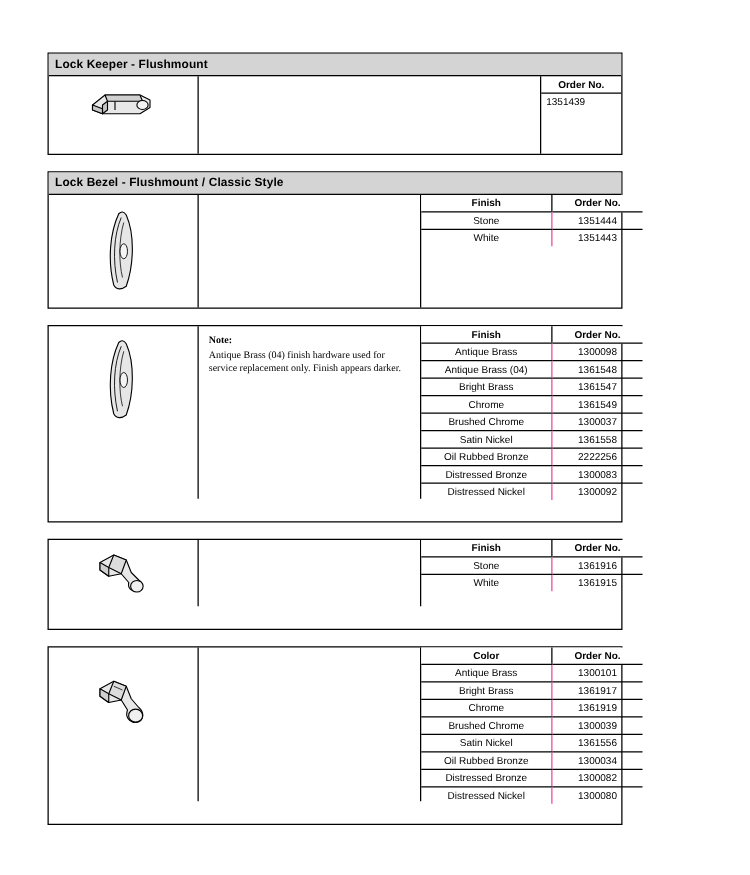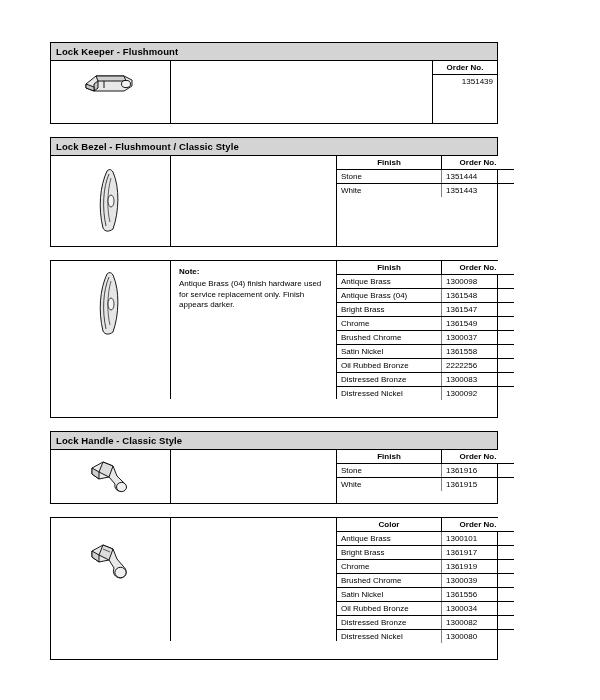--- a/index.html
+++ b/index.html
@@ -13,21 +13,21 @@
     font-family: "Liberation Sans", sans-serif;
     color: #000000;
     position: relative;
     overflow: hidden;
   }
   .page {
     position: relative;
     width: 536px;
     height: 700px;
     box-sizing: border-box;
-    padding: 42px 38px 0 50px;
+    padding: 42px 38px 0 38px;
   }
   .section {
     border: 1px solid #000000;
     box-sizing: border-box;
     margin-bottom: 13px;
     background: #ffffff;
   }
   .section-header {
     border-bottom: 1px solid #000000;
     background: #d4d4d4;
@@ -51,20 +51,21 @@
     padding-top: 6px;
     box-sizing: border-box;
   }
   .note-cell {
     flex: 1 1 auto;
     border-right: 1px solid #000000;
     box-sizing: border-box;
     padding: 6px 8px;
     font-size: 8px;
     line-height: 1.35;
+    font-family: Liberation Serif, serif;
   }
   .note-cell.empty { padding: 0; }
   .note-title {
     font-weight: bold;
     font-size: 8px;
     margin-bottom: 1px;
   }
   .note-text {
     font-size: 8px;
     line-height: 1.35;
@@ -86,36 +87,36 @@
     font-size: 8px;
     padding: 2px 4px;
     text-align: center;
     background: #ffffff;
     white-space: nowrap;
   }
   table.order-table td {
     border-bottom: 1px solid #000000;
     font-size: 8px;
     padding: 2px 4px;
-    text-align: left;
+    text-align: center;
     white-space: nowrap;
   }
   table.order-table th.col-label { width: 96px; }
   table.order-table th.col-order { width: 64px; border-left: 1px solid #000000; }
   table.order-table td.col-order { border-left: 1px solid #ec4899; }
   table.order-table tr:last-child td { border-bottom: none; }
   .order-only-head {
     text-align: center;
     font-weight: bold;
     font-size: 8px;
     border-bottom: 1px solid #000000;
     padding: 2px 4px;
   }
   .order-only-val {
-    text-align: right;
+    text-align: left;
     font-size: 8px;
     padding: 2px 4px;
   }
   svg { display: block; }
 </style>
 </head>
 <body>
 
 <div class="page">
 
@@ -240,21 +241,20 @@
               <td>Distressed Nickel</td>
               <td class="col-order">1300092</td>
             </tr>
           </tbody>
         </table>
       </div>
     </div>
   </div>
 
   <div class="section" style="height:73px;">
-    <div class="section-header">Lock Handle - Classic Style</div>
     <div class="section-body" style="height:53px;">
       <div class="img-cell" style="align-items:center;padding-top:0;">
         <svg width="56" height="40" viewBox="0 0 56 40">
           <g fill="#e8e8e8" stroke="#000000" stroke-width="0.9" stroke-linejoin="round">
             <path d="M9 11 L20 5 L30 9 L34 19 L40 25 C44 28 44 33 39 34 C34 35 31 31 32 27 L26 20 L16 22 L9 17 Z"></path>
             <path d="M9 11 L9 17 L16 22 L16 15 Z" fill="#cfcfcf"></path>
             <path d="M16 15 L20 5 L30 9 L26 20 Z" fill="#dcdcdc"></path>
             <ellipse cx="38.5" cy="30" rx="5" ry="4.6" fill="#f0f0f0"></ellipse>
           </g>
         </svg>

